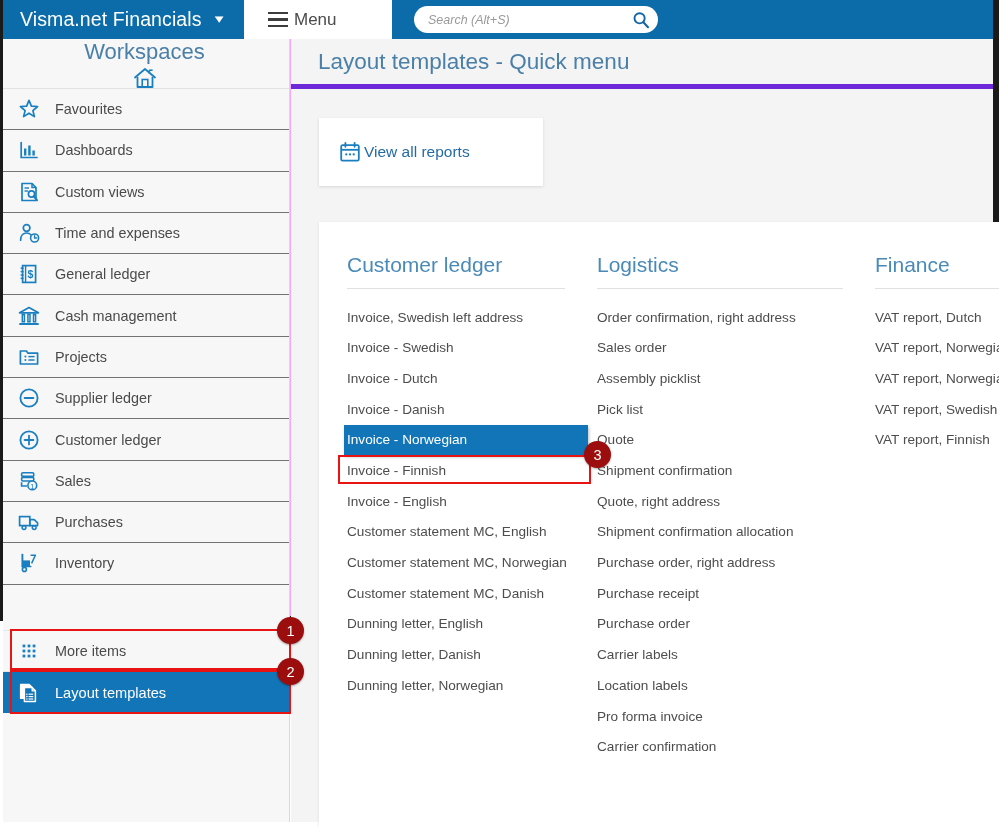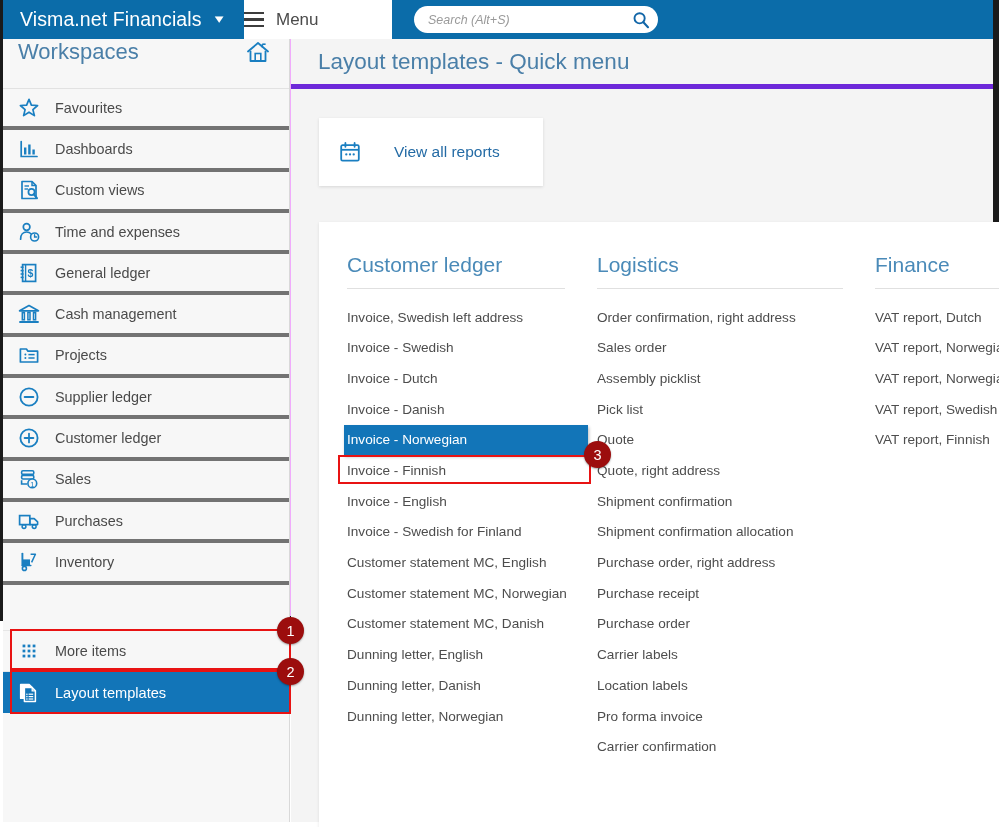--- a/index.html
+++ b/index.html
@@ -43,21 +43,22 @@
     margin-left: 14px;
     color: #ffffff;
     font-size: 13px;
     line-height: 1;
     transform: scaleX(1.35) translateY(-1px);
   }
   .menutab {
     width: 148px; height: 39px;
     background: #ffffff;
     display: flex; align-items: center;
-    gap: 12px;
+    gap: 6px;
+    padding-left: 24px;
   }
   .hamburger { width: 20px; height: 15px; display: flex; flex-direction: column; justify-content: space-between; }
   .hamburger i { display: block; height: 2.4px; background: #3d3d3d; border-radius: 0; }
   .menutab-label { font-size: 17px; color: #4b4b4b; }
 
   .searchwrap {
     flex: 1; display: flex; align-items: center;
     padding-left: 22px;
   }
   .searchbox {
@@ -78,34 +79,35 @@
   .search-icon { width: 18px; height: 18px; flex: none; }
 
   
   .sidebar {
     position: absolute; left: 0; top: 39px;
     width: 287px; height: 783px;
     background: #f7f7f7;
     border-right: 1px solid #d9d9d9;
   }
   .ws-header {
-    height: 50px; display: flex; 
+    height: 50px; display: flex; align-items: center;
     justify-content: space-between;
     padding: 0 18px 4px 15px;
     border-bottom: 1px solid #e2e2e2;
     background: #f7f7f7;
+    flex-direction: column;
   }
   .ws-title { font-size: 22px; color: #4a7fa8; font-weight: 400; }
   .home-icon { width: 26px; height: 26px; }
 
   .nav-item {
     height: 41.3px;
     display: flex; align-items: center;
     padding-left: 12px;
-    border-bottom: 4px solid #737373;
+    border-bottom: 1px solid #737373;
     background: #f7f7f7;
     cursor: pointer;
   }
   .nav-ico { width: 27px; height: 25px; flex: none; display: flex; align-items: center; justify-content: center; }
   .nav-label { margin-left: 13px; font-size: 14.4px; color: #4a4a4a; }
 
   .nav-spacer { height: 46px; background: #f7f7f7; border-bottom: 1px solid #e6e6e6; }
 
   .nav-item.more { border-bottom: 1px solid #e6e6e6; }
   .nav-item.active { background: #1275b8; border-bottom: none; }
@@ -126,21 +128,21 @@
     text-align: right;
   }
   .page-title { font-size: 22.5px; color: #4a7fa8; }
 
   .card-reports {
     position: absolute; left: 28px; top: 79px;
     width: 224px; height: 68px;
     background: #ffffff;
     box-shadow: 0 1px 3px rgba(0,0,0,.12);
     display: flex; align-items: center;
-    padding-left: 19px; gap: 32px;
+    padding-left: 19px; gap: 2px;
     cursor: pointer;
   }
   .cal-icon { width: 24px; height: 24px; flex: none; }
   .card-reports-label { font-size: 15.5px; color: #246ba5; }
 
   .card-cols {
     position: absolute; left: 28px; top: 183px;
     width: 706px; height: 645px;
     background: #ffffff;
     box-shadow: 0 1px 3px rgba(0,0,0,.10);
@@ -445,40 +447,39 @@
       <div class="col" style="padding-left:28px;">
         <div class="col-title">Customer ledger</div>
         <div class="col-list">
           <div class="col-item">Invoice, Swedish left address</div>
           <div class="col-item">Invoice - Swedish</div>
           <div class="col-item">Invoice - Dutch</div>
           <div class="col-item">Invoice - Danish</div>
           <div class="col-item hl">Invoice - Norwegian</div>
           <div class="col-item">Invoice - Finnish</div>
           <div class="col-item">Invoice - English</div>
-          <div class="col-item">Invoice - Swedish for Finland</div>
           <div class="col-item">Customer statement MC, English</div>
           <div class="col-item">Customer statement MC, Norwegian</div>
           <div class="col-item">Customer statement MC, Danish</div>
           <div class="col-item">Dunning letter, English</div>
           <div class="col-item">Dunning letter, Danish</div>
           <div class="col-item">Dunning letter, Norwegian</div>
         </div>
       </div>
 
       <div class="col">
         <div class="col-title">Logistics</div>
         <div class="col-list">
           <div class="col-item">Order confirmation, right address</div>
           <div class="col-item">Sales order</div>
           <div class="col-item">Assembly picklist</div>
           <div class="col-item">Pick list</div>
           <div class="col-item">Quote</div>
+          <div class="col-item">Shipment confirmation</div>
           <div class="col-item">Quote, right address</div>
-          <div class="col-item">Shipment confirmation</div>
           <div class="col-item">Shipment confirmation allocation</div>
           <div class="col-item">Purchase order, right address</div>
           <div class="col-item">Purchase receipt</div>
           <div class="col-item">Purchase order</div>
           <div class="col-item">Carrier labels</div>
           <div class="col-item">Location labels</div>
           <div class="col-item">Pro forma invoice</div>
           <div class="col-item">Carrier confirmation</div>
         </div>
       </div>

